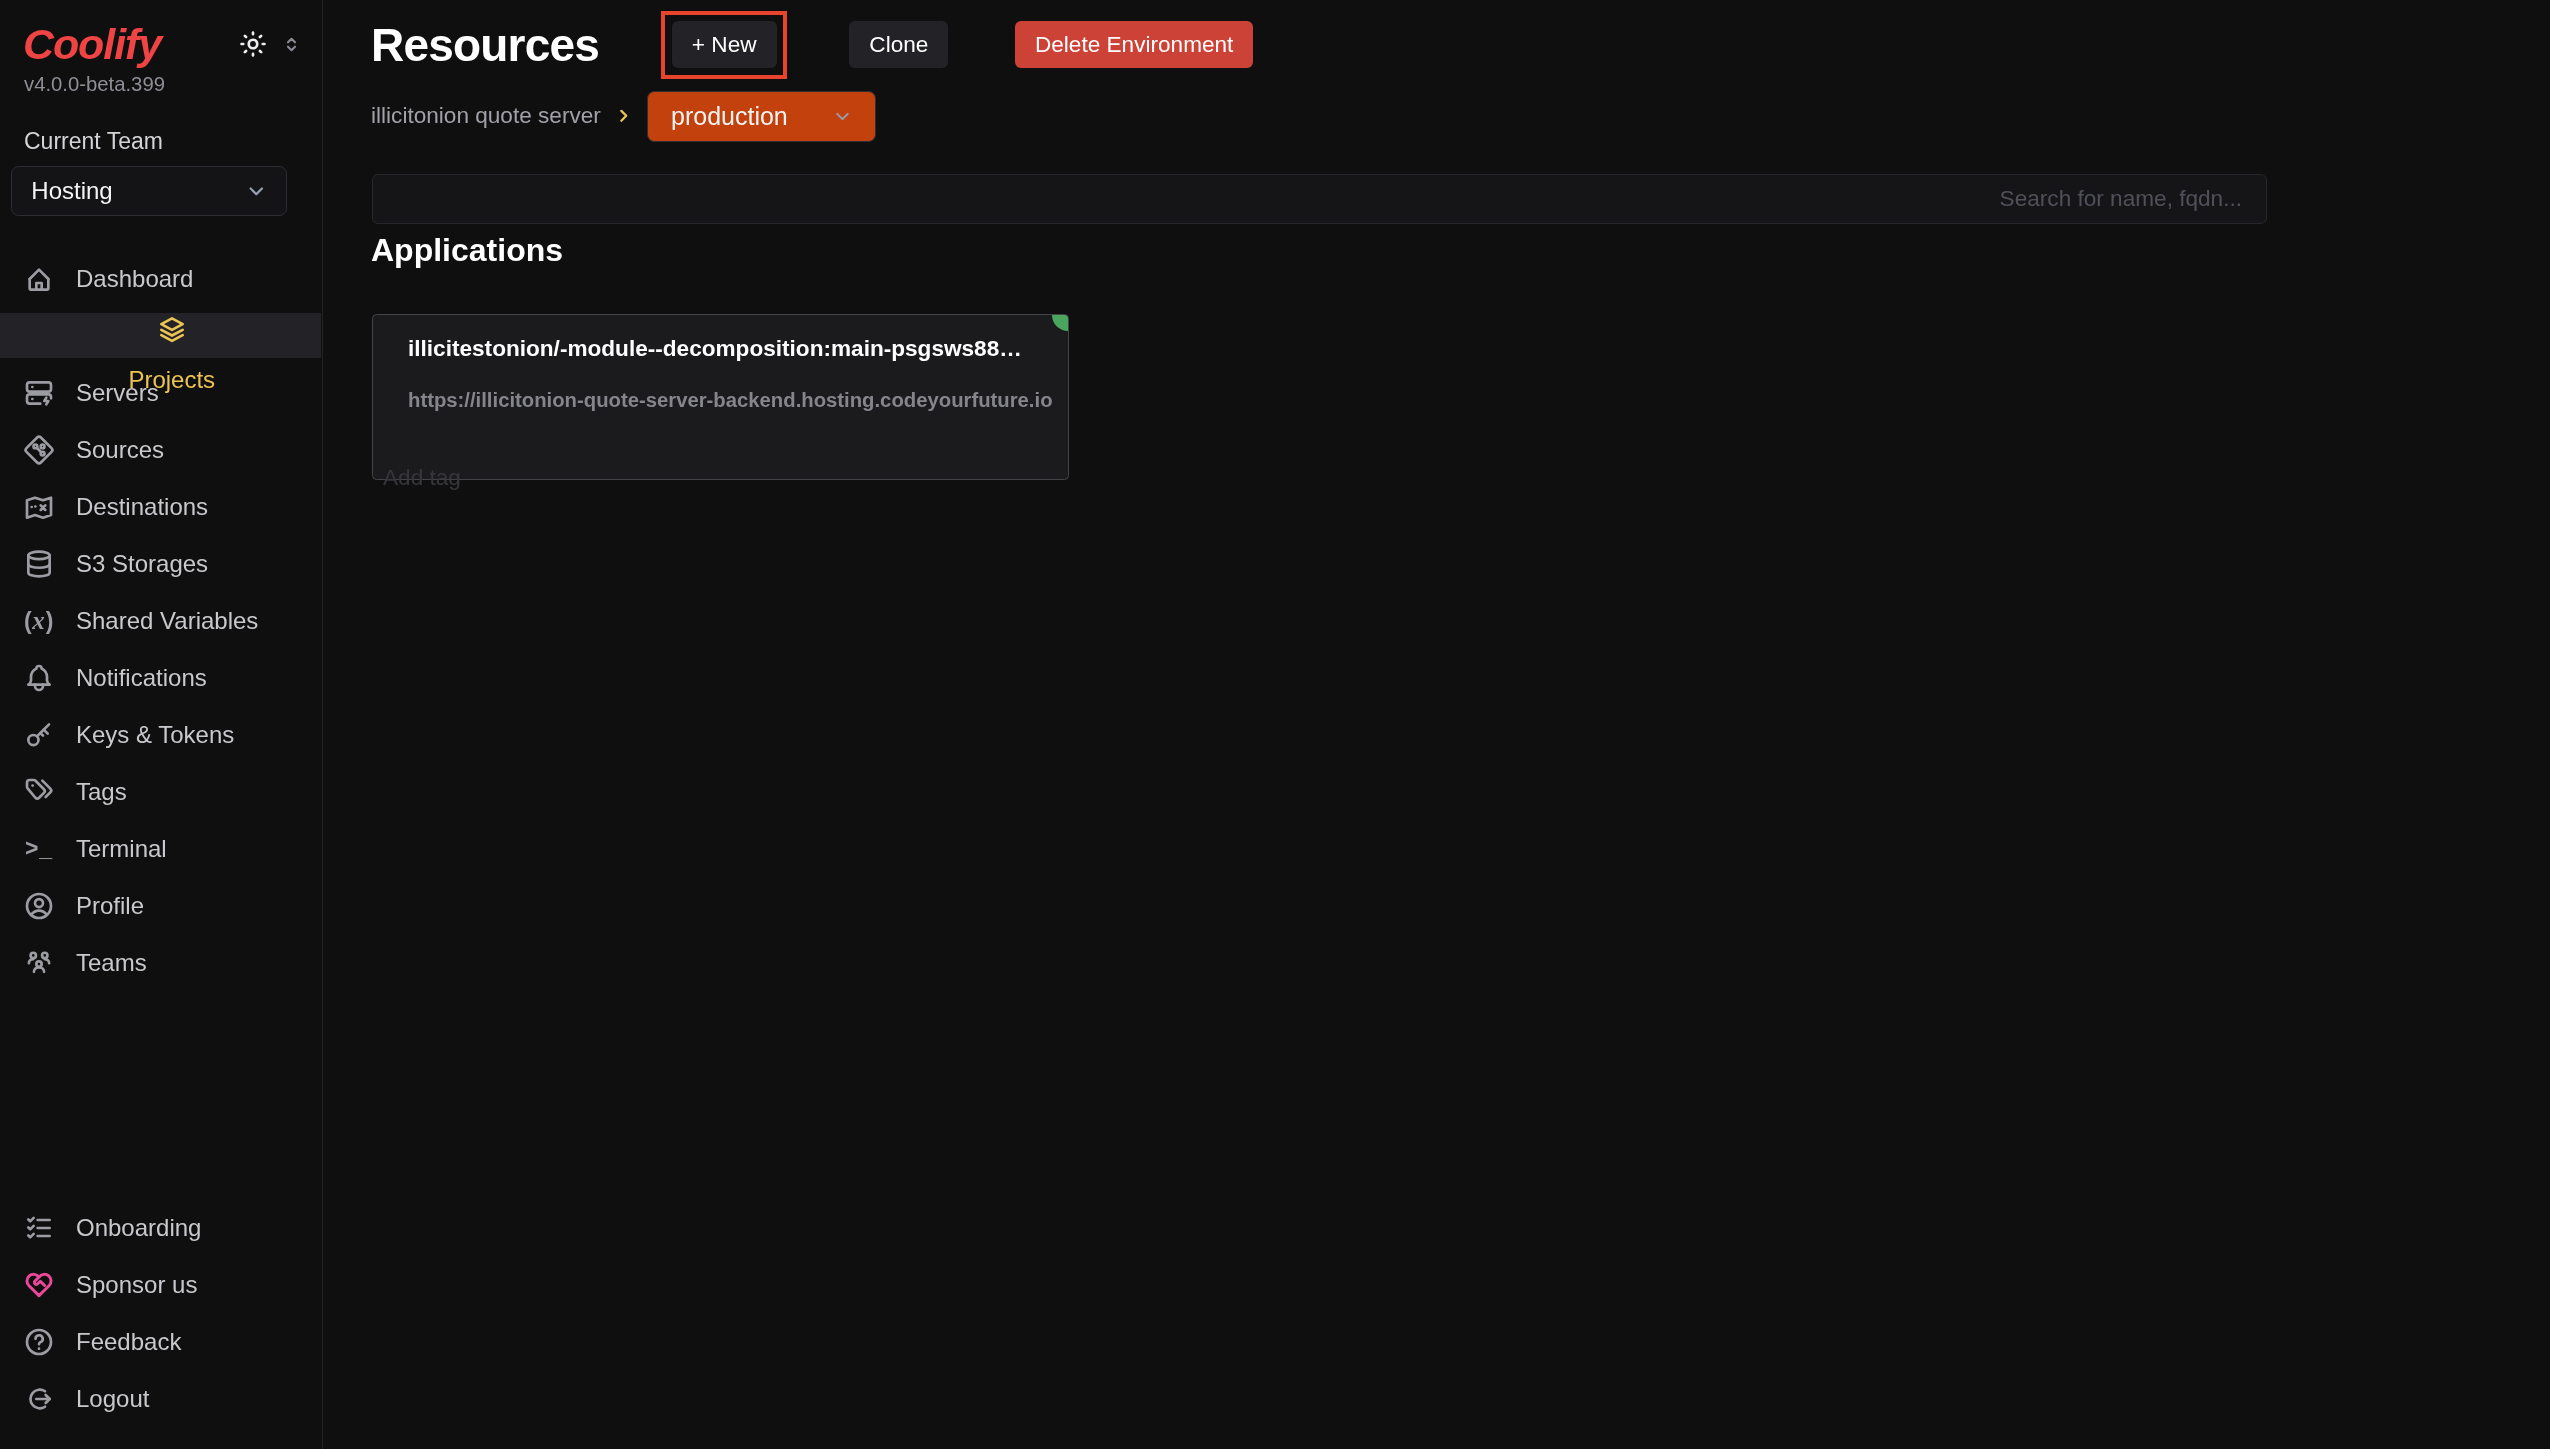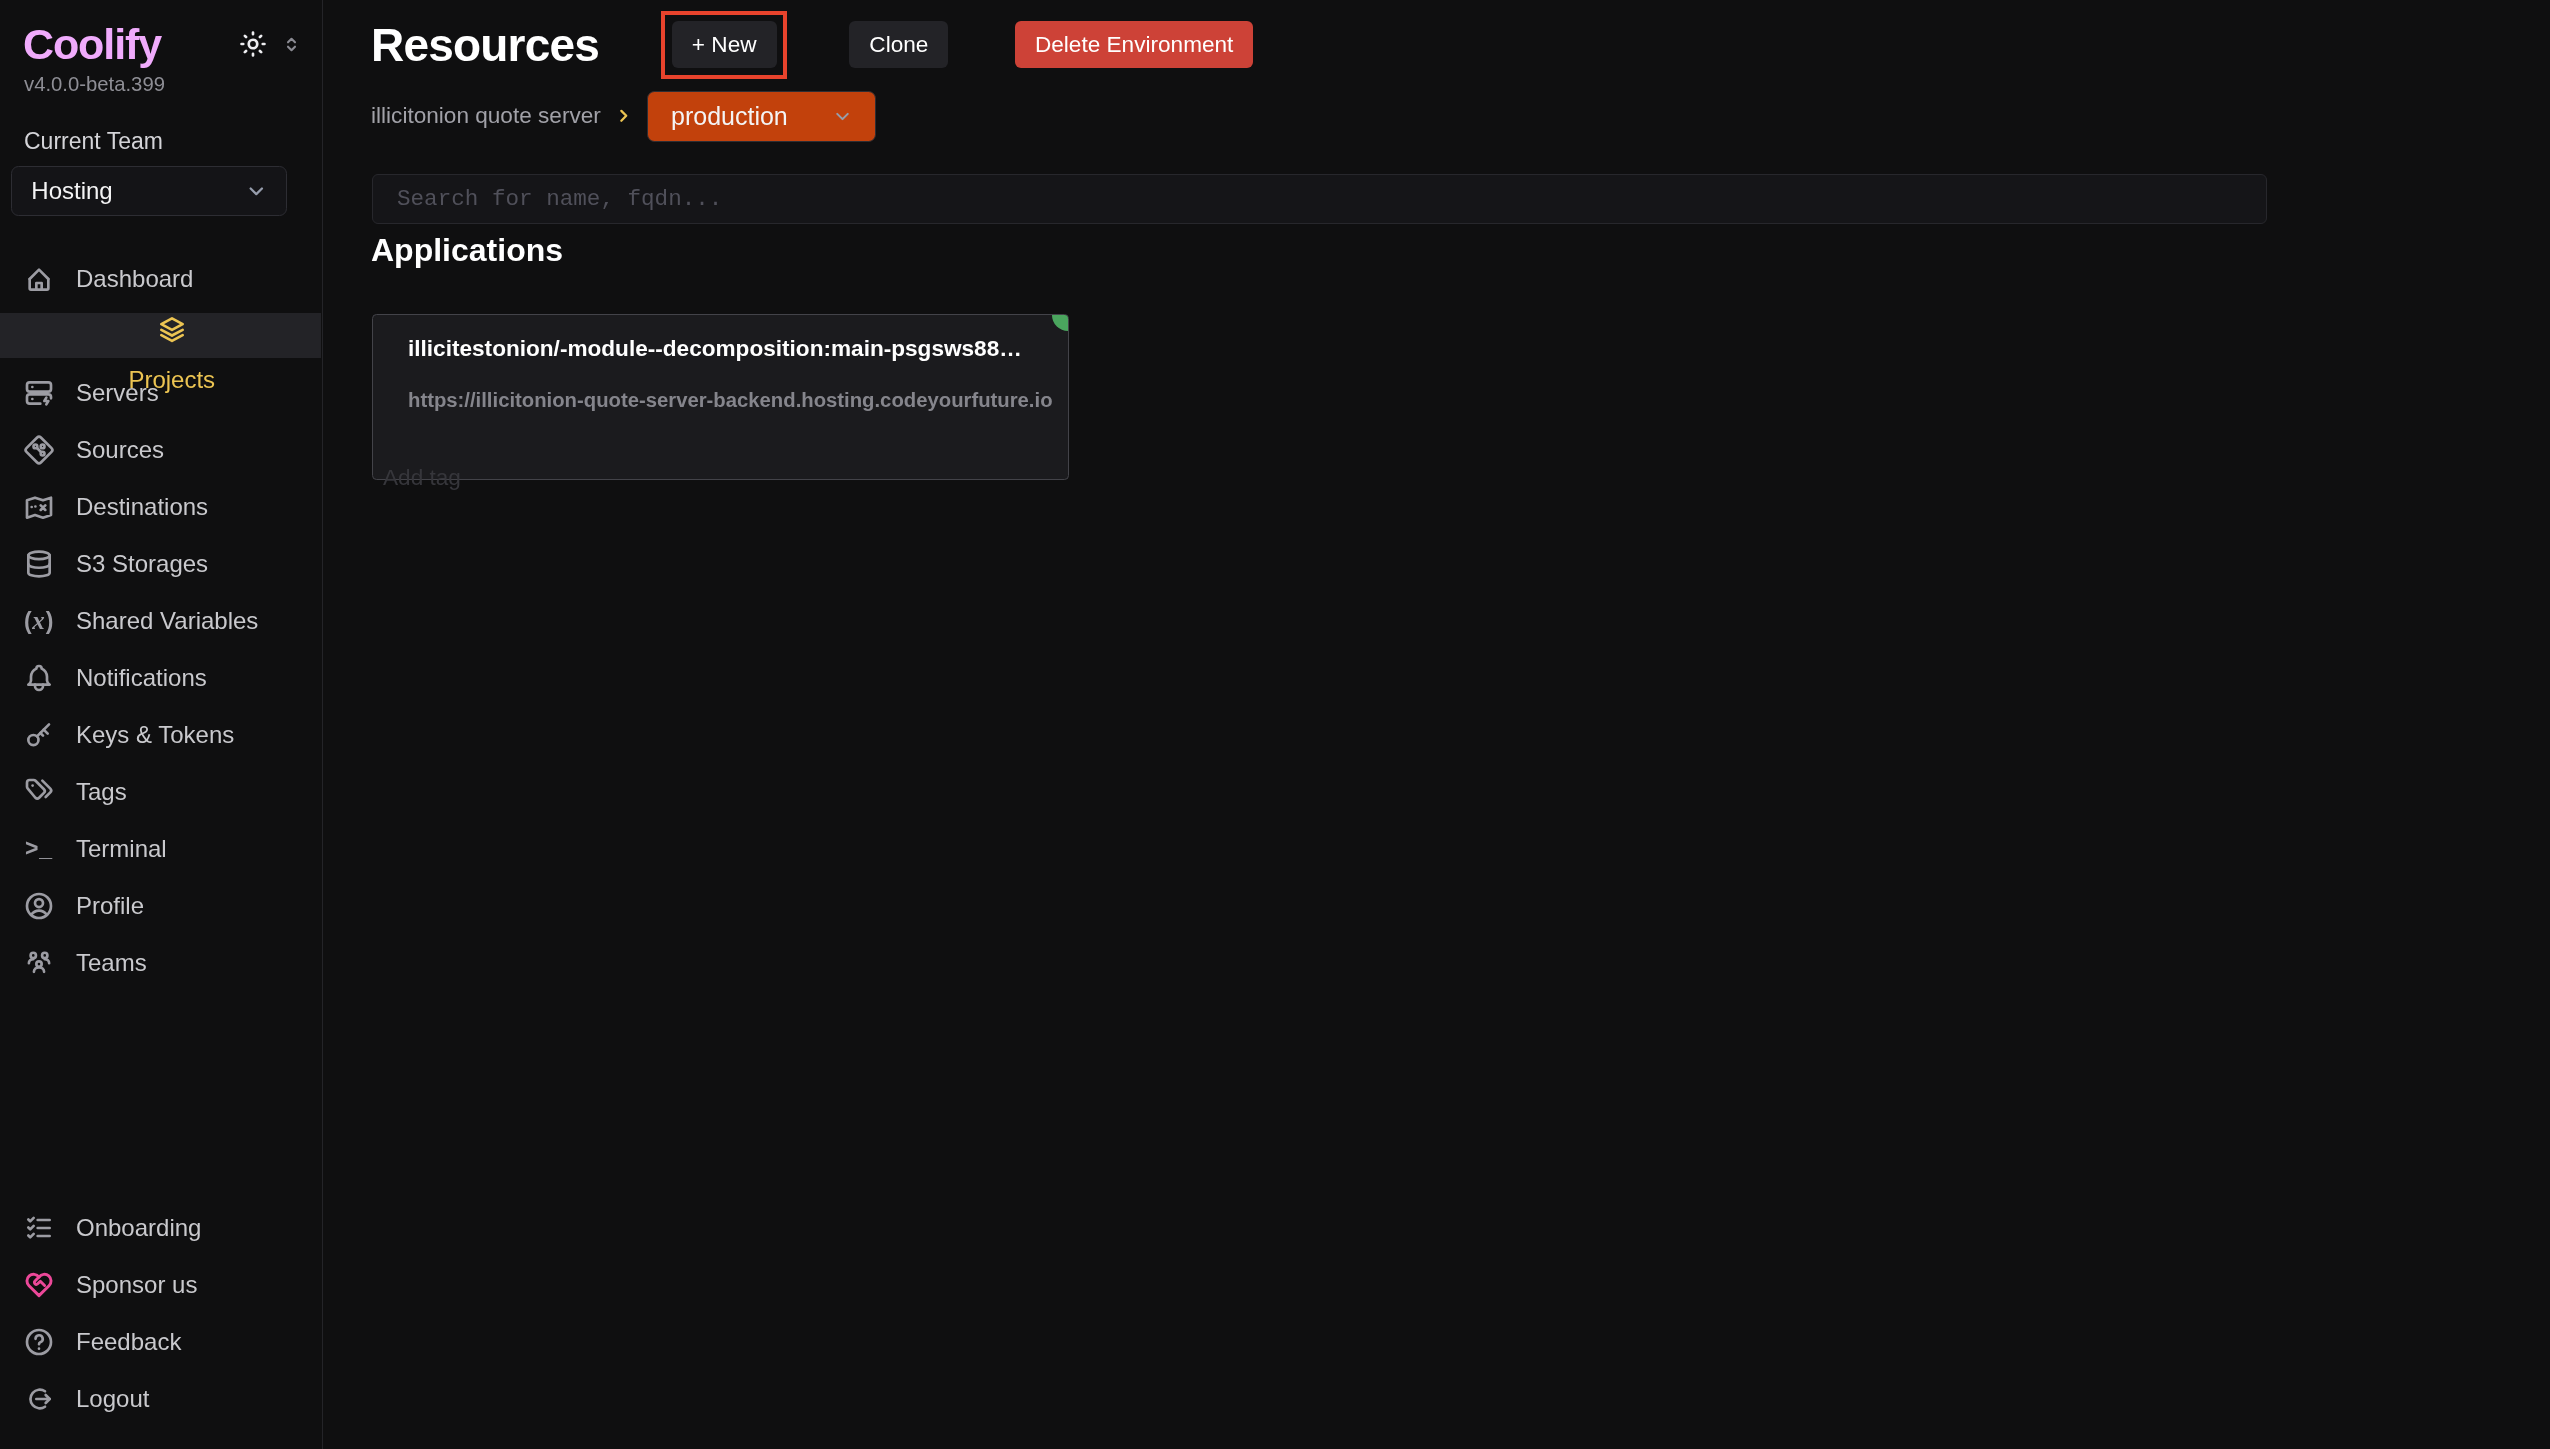--- a/index.html
+++ b/index.html
@@ -7,21 +7,21 @@
     width:2550px;height:1450px;overflow:hidden;position:relative;
     background:#0f0f10;color:#ffffff;
     font-family:"Liberation Sans", sans-serif;
   }
   svg{display:block;width:100%;height:100%;}
   .icon{display:flex;align-items:center;justify-content:center;flex:none;}
 
   
   .sidebar{position:absolute;left:0;top:0;bottom:0;width:323px;box-sizing:border-box;border-right:1.5px solid #242428;background:#0f0f10;}
   .sidebar-head{position:absolute;top:19.6px;left:23px;right:19.6px;display:flex;justify-content:space-between;align-items:center;}
-  .app-logo{margin:0;font-size:43px;font-weight:700;letter-spacing:-1.1px;color:#f0abfc;}
+  .app-logo{margin:0;font-size:43px;font-weight:700;letter-spacing:-1.1px;color:#ef4444;font-style:italic;}
   .head-icons{display:flex;align-items:center;gap:12px;}
   .sun-icon{width:32px;height:32px;color:#ededf0;cursor:pointer;}
   .updown-icon{width:21px;height:21px;color:#8b8b93;cursor:pointer;}
   .version{position:absolute;top:73px;left:24px;font-size:20.3px;color:#8e8e95;}
   .team-label{position:absolute;top:128px;left:24px;font-size:23px;color:#d4d4d8;}
   .team-select{position:absolute;top:166px;left:11.3px;width:276px;height:50px;box-sizing:border-box;
     background:#141417;border:1.5px solid #2d2d33;border-radius:7.5px;display:flex;align-items:center;
     justify-content:space-between;padding:0 19px;font-size:24px;color:#f4f4f5;cursor:pointer;}
   .chev-down{width:22.6px;height:22.6px;color:#969dac;}
   .menu{position:absolute;top:256px;left:0;right:1.5px;}
@@ -47,21 +47,21 @@
 
   .breadcrumb{position:absolute;left:47px;top:89px;height:54px;display:flex;align-items:center;gap:13.5px;
     font-size:22.6px;color:#a1a1a8;}
   .crumb-chev{width:19.6px;height:19.6px;color:#ecc452;}
   .env-select{height:51px;box-sizing:border-box;background:#c2410c;border:1.5px solid #2d2d33;border-radius:7.5px;
     display:flex;align-items:center;gap:44px;padding:0 22.6px;color:#f4f4f5;font-size:25px;cursor:pointer;}
   .env-select .chev-down{width:21px;height:21px;}
 
   .search-input{position:absolute;left:48px;top:174px;width:1895px;height:50px;box-sizing:border-box;
     background:#151518;border:1.5px solid #27272c;border-radius:6px;color:#d4d4d8;font-size:22.6px;
-    padding:0 24px;font-family:Liberation Mono, monospace;outline:none;}
+    padding:0 24px;font-family:Liberation Sans, sans-serif;outline:none;text-align:right;}
   .search-input::placeholder{color:#50505a;}
 
   .section-title{position:absolute;left:47px;top:232px;margin:0;font-size:32px;font-weight:800;color:#ffffff;text-align:center;}
 
   .card{position:absolute;left:48px;top:314px;width:697px;height:166px;box-sizing:border-box;
     background:#1b1b1e;border:1.5px solid #434349;border-radius:4.5px;overflow:hidden;cursor:pointer;
     padding:21px 35px;}
   .card-status{position:absolute;top:-16px;right:-16px;width:32px;height:32px;border-radius:50%;background:#4aa55e;}
   .card-title{font-size:22.6px;font-weight:700;color:#ffffff;white-space:nowrap;overflow:hidden;max-width:100%;}
   .card-url{margin-top:27px;font-size:20.3px;font-weight:700;color:#85858c;white-space:nowrap;}

